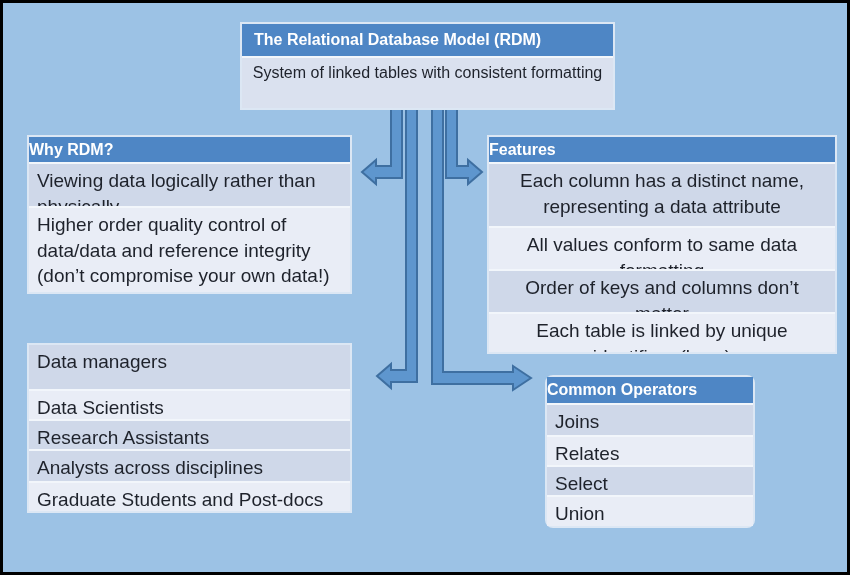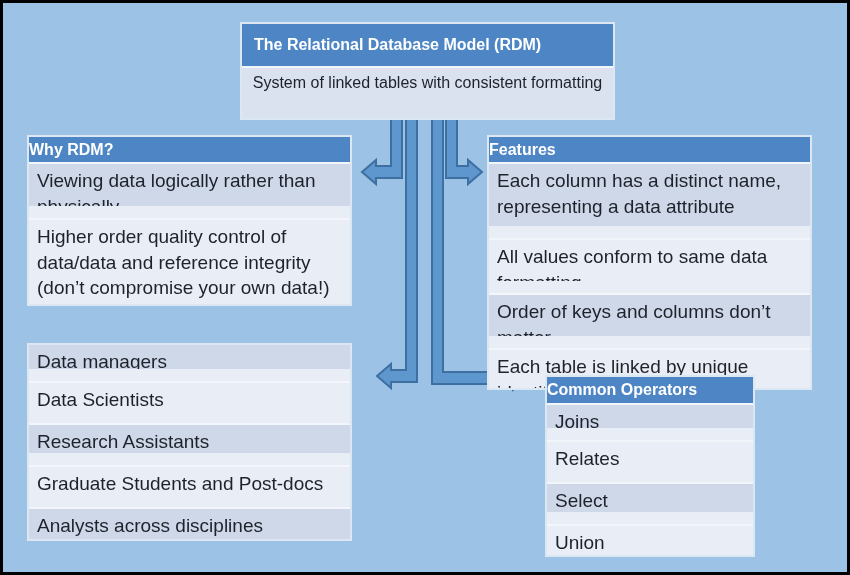--- a/index.html
+++ b/index.html
@@ -22,38 +22,38 @@
   .bhead{
     box-sizing:border-box;display:flex;align-items:center;
     background:var(--header-blue,#4E86C5);
     color:#fff;font-weight:bold;font-size:16px;
     padding:0 0;border-bottom:2px solid var(--separator,#F2F6FB);
   }
   .row{
     box-sizing:border-box;font-size:19px;line-height:1.35;
     color:var(--text,#1E222B);padding:4px 8px;overflow:hidden;
   }
-  .row + .row{border-top:2px solid var(--separator,#F2F6FB);margin-top:12px;}
+  .row + .row{border-top:2px solid var(--separator,#F2F6FB);}
   .row.dark{background:var(--row-dark,#CFD8E9);}
   .row.light{background:var(--row-light,#E9EDF6);}
   
   #title-box{left:237px;top:19px;width:375px;}
-  #title-box .bhead{height:44px;padding:0 12px;}
+  #title-box .bhead{height:34px;padding:0 12px;}
   #title-box .tbody{
     box-sizing:border-box;height:50px;background:var(--title-body,#DAE1EF);
     color:var(--text,#1E222B);font-size:16px;line-height:1.25;padding:5px 10px;text-align:center;
   }
   
   #why-rdm{left:24px;top:132px;width:325px;}
   #why-rdm .bhead{height:27px;}
-  #features{left:484px;top:132px;width:325px;}
+  #features{left:484px;top:132px;width:350px;text-align:center;}
   #features .bhead{height:27px;}
   #used-by{left:24px;top:340px;width:325px;}
   #used-by .bhead{height:28px;}
-  #common-operators{left:542px;top:372px;width:210px;}
+  #common-operators{left:542px;top:372px;width:210px;border-radius:8px;}
   #common-operators .bhead{height:28px;}
 </style>
 </head>
 <body>
 
 <div class="stage">
 
   <svg class="arrows" width="844" height="569" viewBox="3 3 844 569">
     <polygon points="362,172 376,160 376,166 391,166 391,98 402,98 402,178 376,178 376,184"></polygon>
     <polygon points="482,172 468,160 468,166 457,166 457,98 446,98 446,178 468,178 468,184"></polygon>
@@ -74,28 +74,28 @@
 
   <div class="tbox" id="features">
     <div class="bhead">Features</div>
     <div class="row dark" style="height:62px">Each column has a distinct name, representing a data attribute</div>
     <div class="row light" style="height:43px">All values conform to same data formatting</div>
     <div class="row dark" style="height:43px">Order of keys and columns don’t matter</div>
     <div class="row light" style="height:40px">Each table is linked by unique identifiers (keys)</div>
   </div>
 
   <div class="tbox" id="used-by">
-    <div class="row dark" style="height:24px">Data managers</div>
+    <div class="row dark" style="height:44px">Data managers</div>
     <div class="row light" style="height:30px">Data Scientists</div>
     <div class="row dark" style="height:30px">Research Assistants</div>
+    <div class="row dark" style="height:32px">Analysts across disciplines</div>
     <div class="row light" style="height:30px">Graduate Students and Post-docs</div>
-    <div class="row dark" style="height:32px">Analysts across disciplines</div>
   </div>
 
   <div class="tbox" id="common-operators">
     <div class="bhead">Common Operators</div>
-    <div class="row dark" style="height:23px">Joins</div>
+    <div class="row dark" style="height:30px">Joins</div>
     <div class="row light" style="height:30px">Relates</div>
     <div class="row dark" style="height:30px">Select</div>
     <div class="row light" style="height:31px">Union</div>
   </div>
 
 </div>
 
 </body></html>

